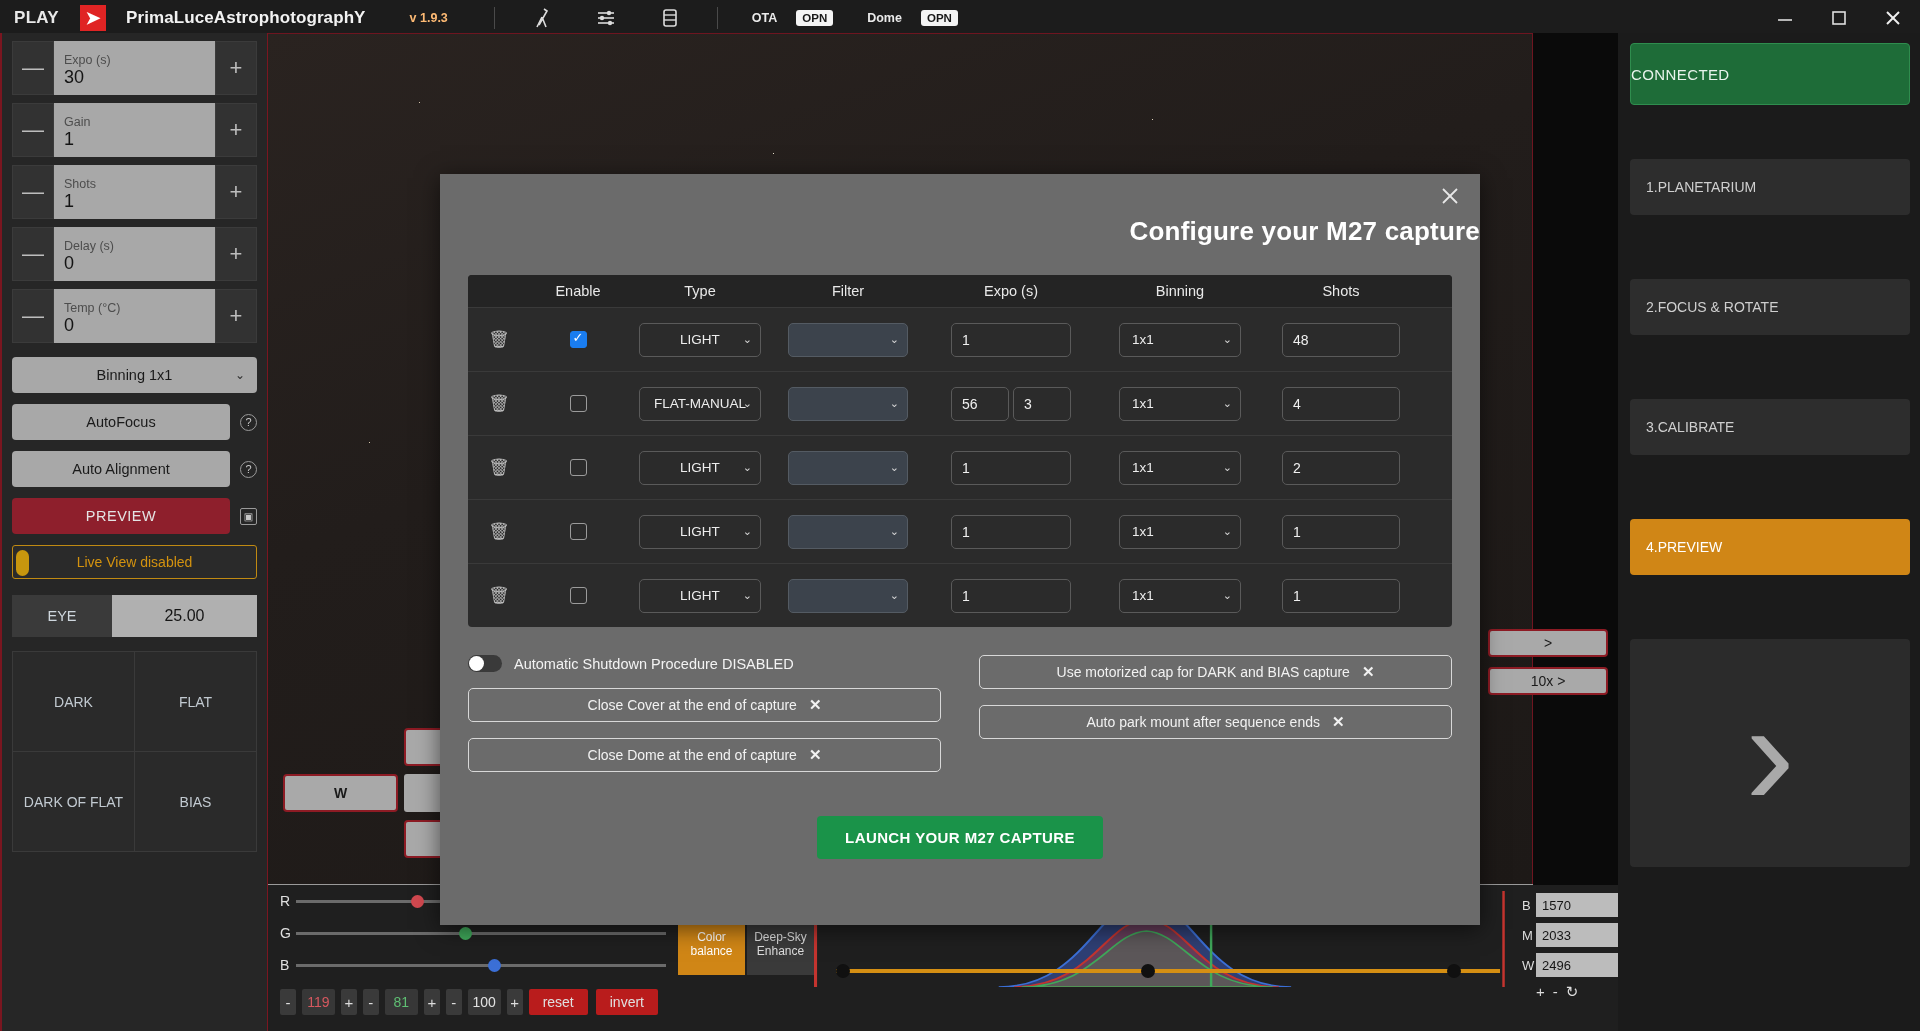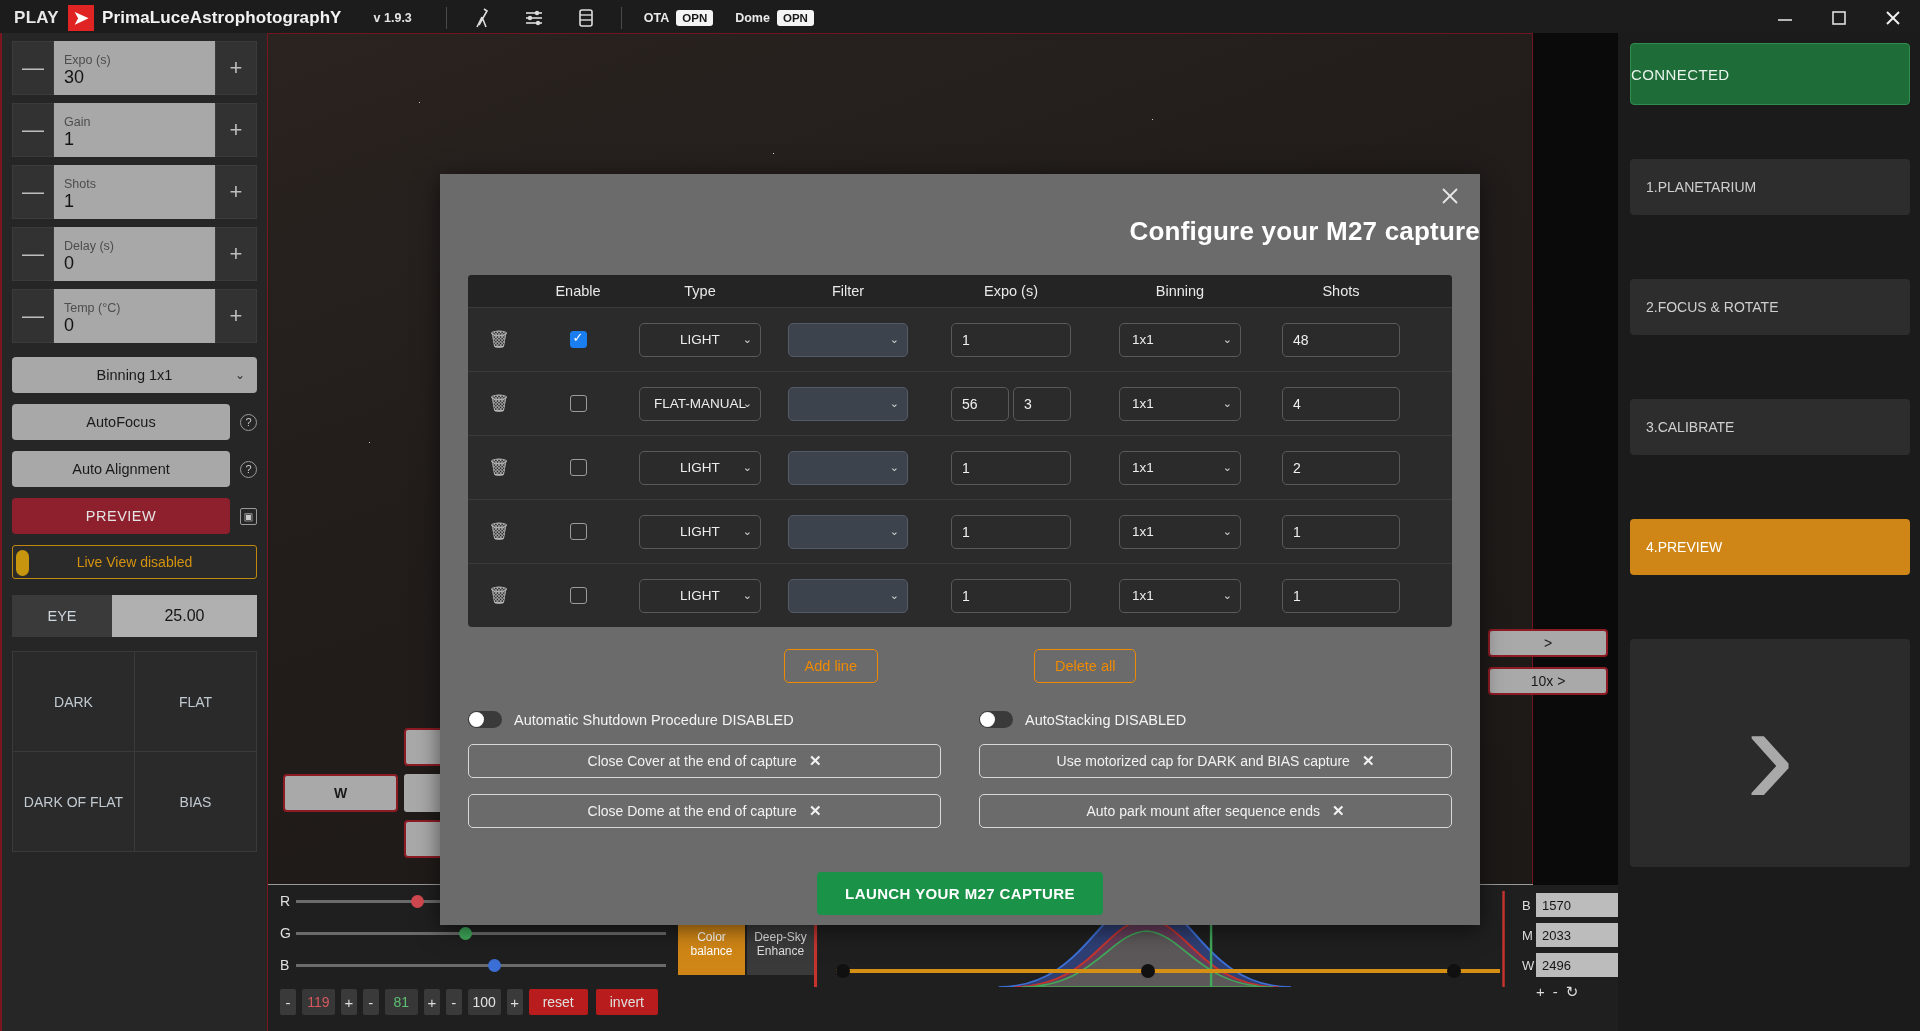--- a/index.html
+++ b/index.html
@@ -7,32 +7,32 @@
     width: 1920px; height: 1031px;
     background: #1b1b1b;
     font-family: "Liberation Sans", sans-serif;
     overflow: hidden;
   }
   .app { position: relative; width: 1920px; height: 1031px; background: #202020; }
 
   
   .titlebar {
     position: absolute; top: 0; left: 0; width: 1920px; height: 36px;
-    background: #1c1c1c; display: flex; align-items: center; gap: 0px;
+    background: #1c1c1c; display: flex; align-items: center; gap: 12px;
     border-bottom: 1px solid #111;
   }
   .tb-play { color: #e8e8e8; font-size: 17px; font-weight: 700; margin-left: 14px; letter-spacing: .3px;}
   .tb-logo {
     width: 26px; height: 26px; background: #e02424; margin-left: 9px;
     display: flex; align-items: center; justify-content: center;
     color: #fff; font-size: 18px; font-weight: 700; line-height: 1;
     transform: skewX(0deg);
   }
   .tb-brand { color: #f2f2f2; font-size: 17px; font-weight: 700; margin-left: 8px; letter-spacing: .1px;}
-  .tb-ver { color: #e5e5e5; font-size: 12.5px; font-weight: 700; margin-left: 32px; }
+  .tb-ver { color: #fdba74; font-size: 12.5px; font-weight: 700; margin-left: 32px; }
   .tb-sep { width: 1px; height: 22px; background: #4a4a4a; margin-left: 34px; }
   .tb-icon { width: 34px; margin-left: 18px; display: flex; align-items: center; justify-content: center; color: #dcdcdc; }
   .tb-lbl { color: #eaeaea; font-size: 12.5px; font-weight: 700; margin-left: 22px; }
   .tb-badge {
     background: #f4f4f4; color: #171717; font-size: 11.5px; font-weight: 700;
     padding: 2px 6px; border-radius: 3px; margin-left: 7px;
   }
   .tb-right { margin-left: auto; display: flex; align-items: center; }
   .tb-win { width: 54px; height: 33px; display: flex; align-items: center; justify-content: center; color: #dfdfdf; }
   .tb-win.close { color: #f0f0f0; }
@@ -689,49 +689,39 @@
                 <span style="position:absolute;left:12px">1x1</span>
                 <span class="cv">⌄</span>
               </div>
             </div>
           <div class="cell">
               <div class="inbox shots">1</div>
             </div>
         </div>
       </div>
 
-      <div class="actrow">
-        <button class="oline">Add line</button>
-        <button class="oline">Delete all</button>
-      </div>
 
       <div class="toggrid">
         <div>
           <div class="togline">
             <div class="switch">
                 <div class="dot"></div>
               </div>
             <div class="toglabel">Automatic Shutdown Procedure DISABLED</div>
           </div>
           <div class="optbtn">
             <span>Close Cover at the end of capture</span>
             <span class="x">✕</span>
           </div>
           <div class="optbtn">
             <span>Close Dome at the end of capture</span>
             <span class="x">✕</span>
           </div>
         </div>
         <div>
-          <div class="togline">
-            <div class="switch">
-                <div class="dot"></div>
-              </div>
-            <div class="toglabel">AutoStacking DISABLED</div>
-          </div>
           <div class="optbtn">
             <span>Use motorized cap for DARK and BIAS capture</span>
             <span class="x">✕</span>
           </div>
           <div class="optbtn">
             <span>Auto park mount after sequence ends</span>
             <span class="x">✕</span>
           </div>
         </div>
       </div>

